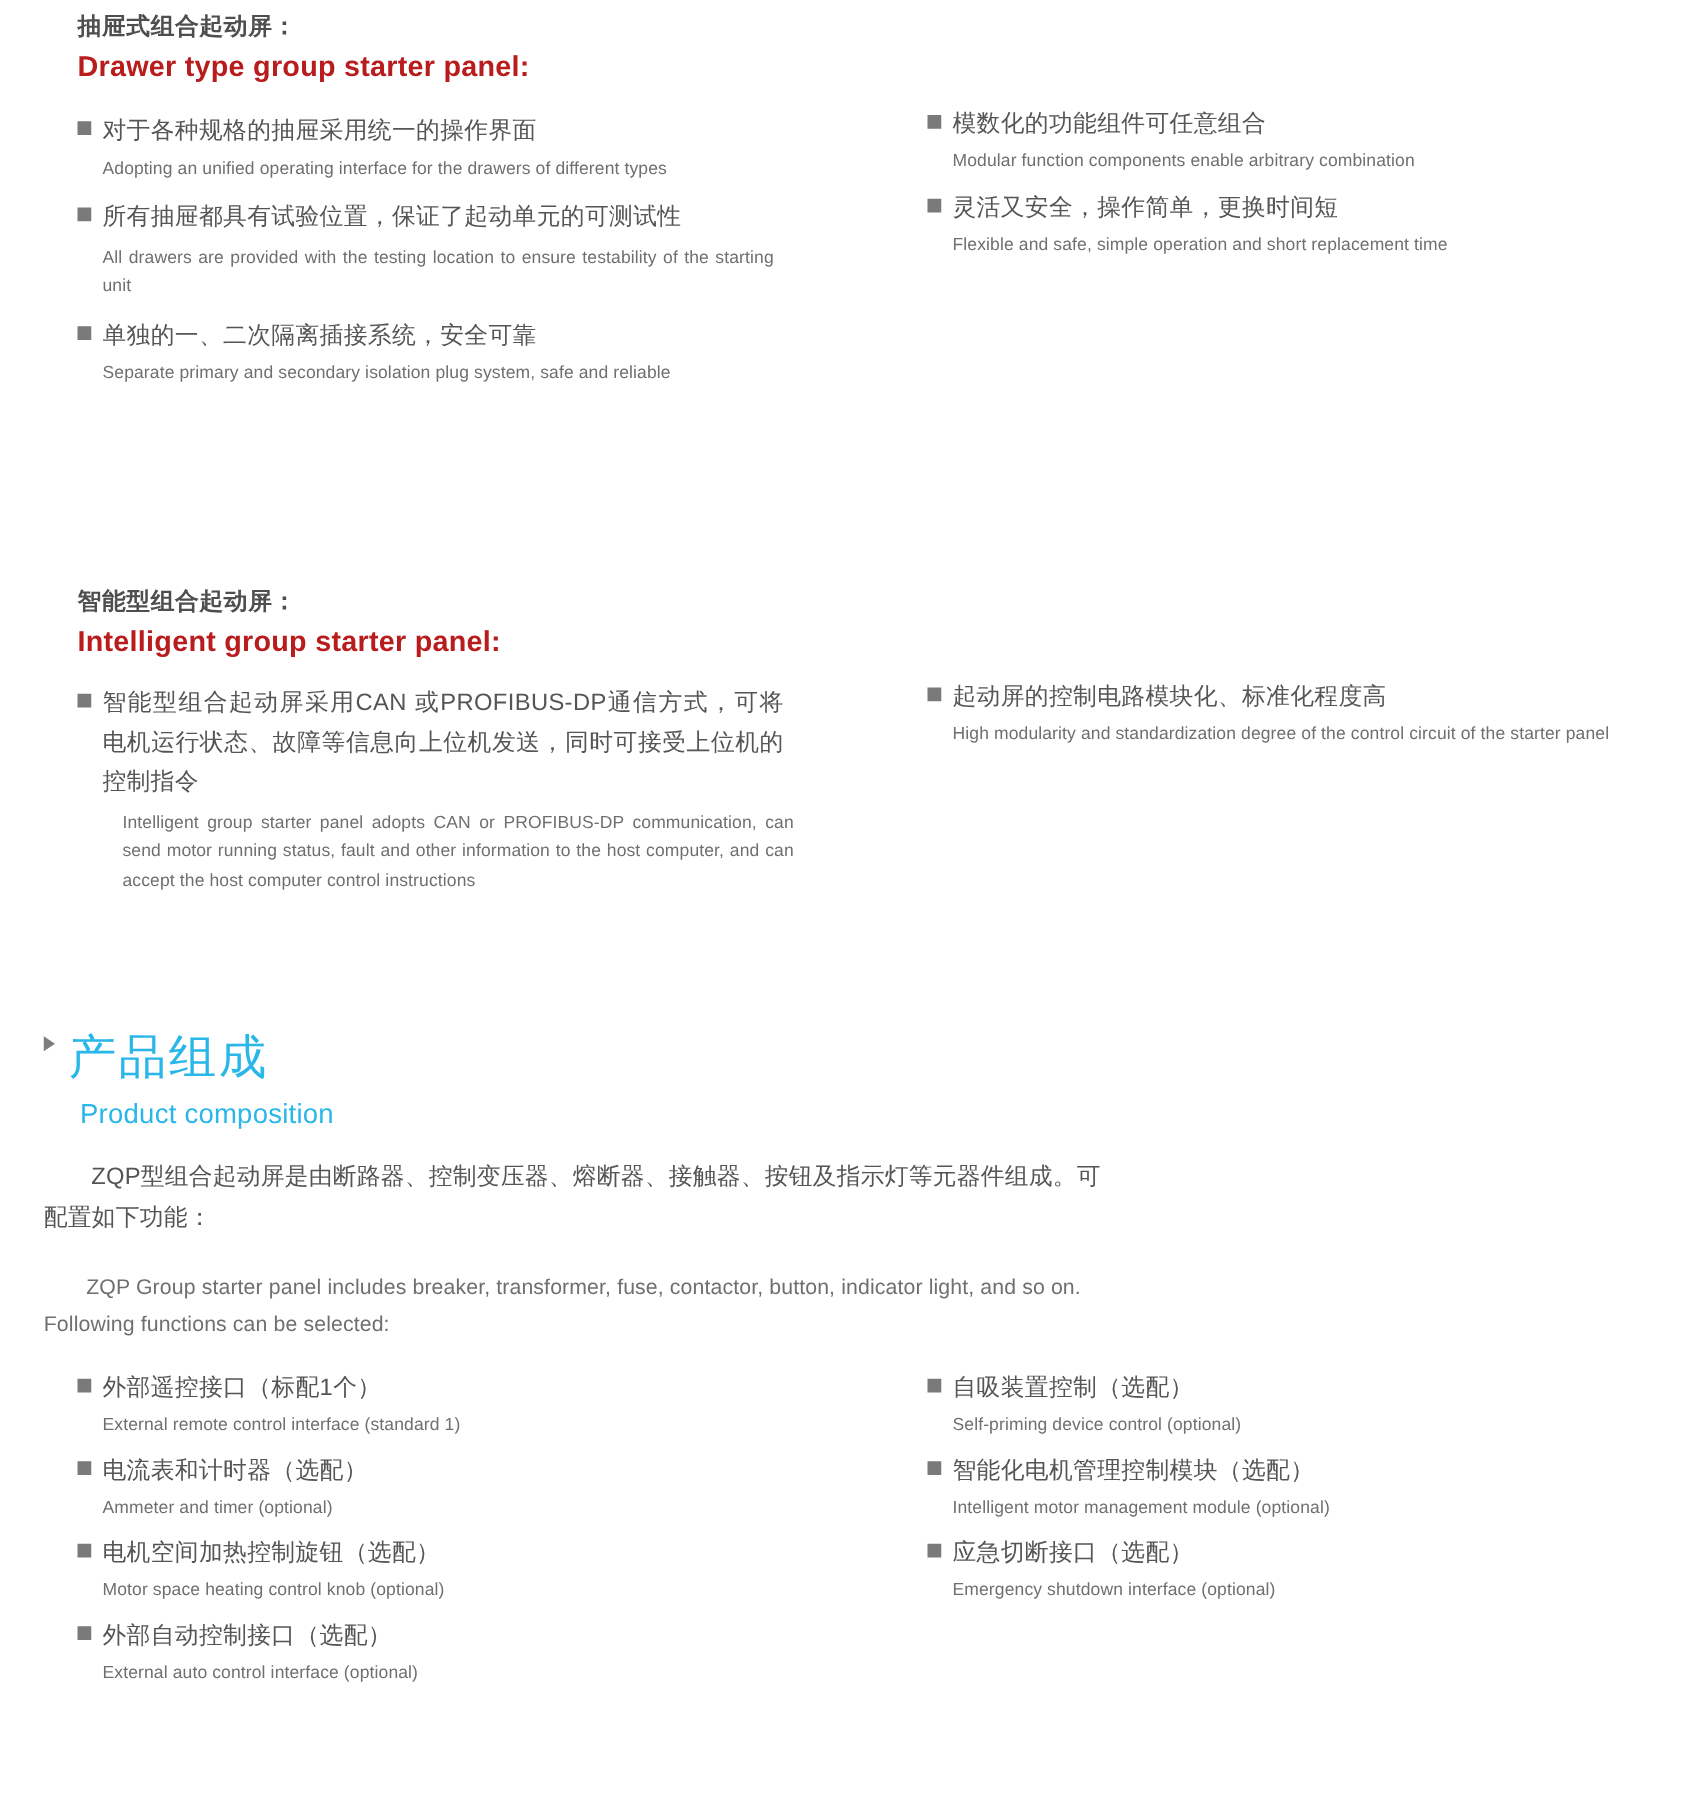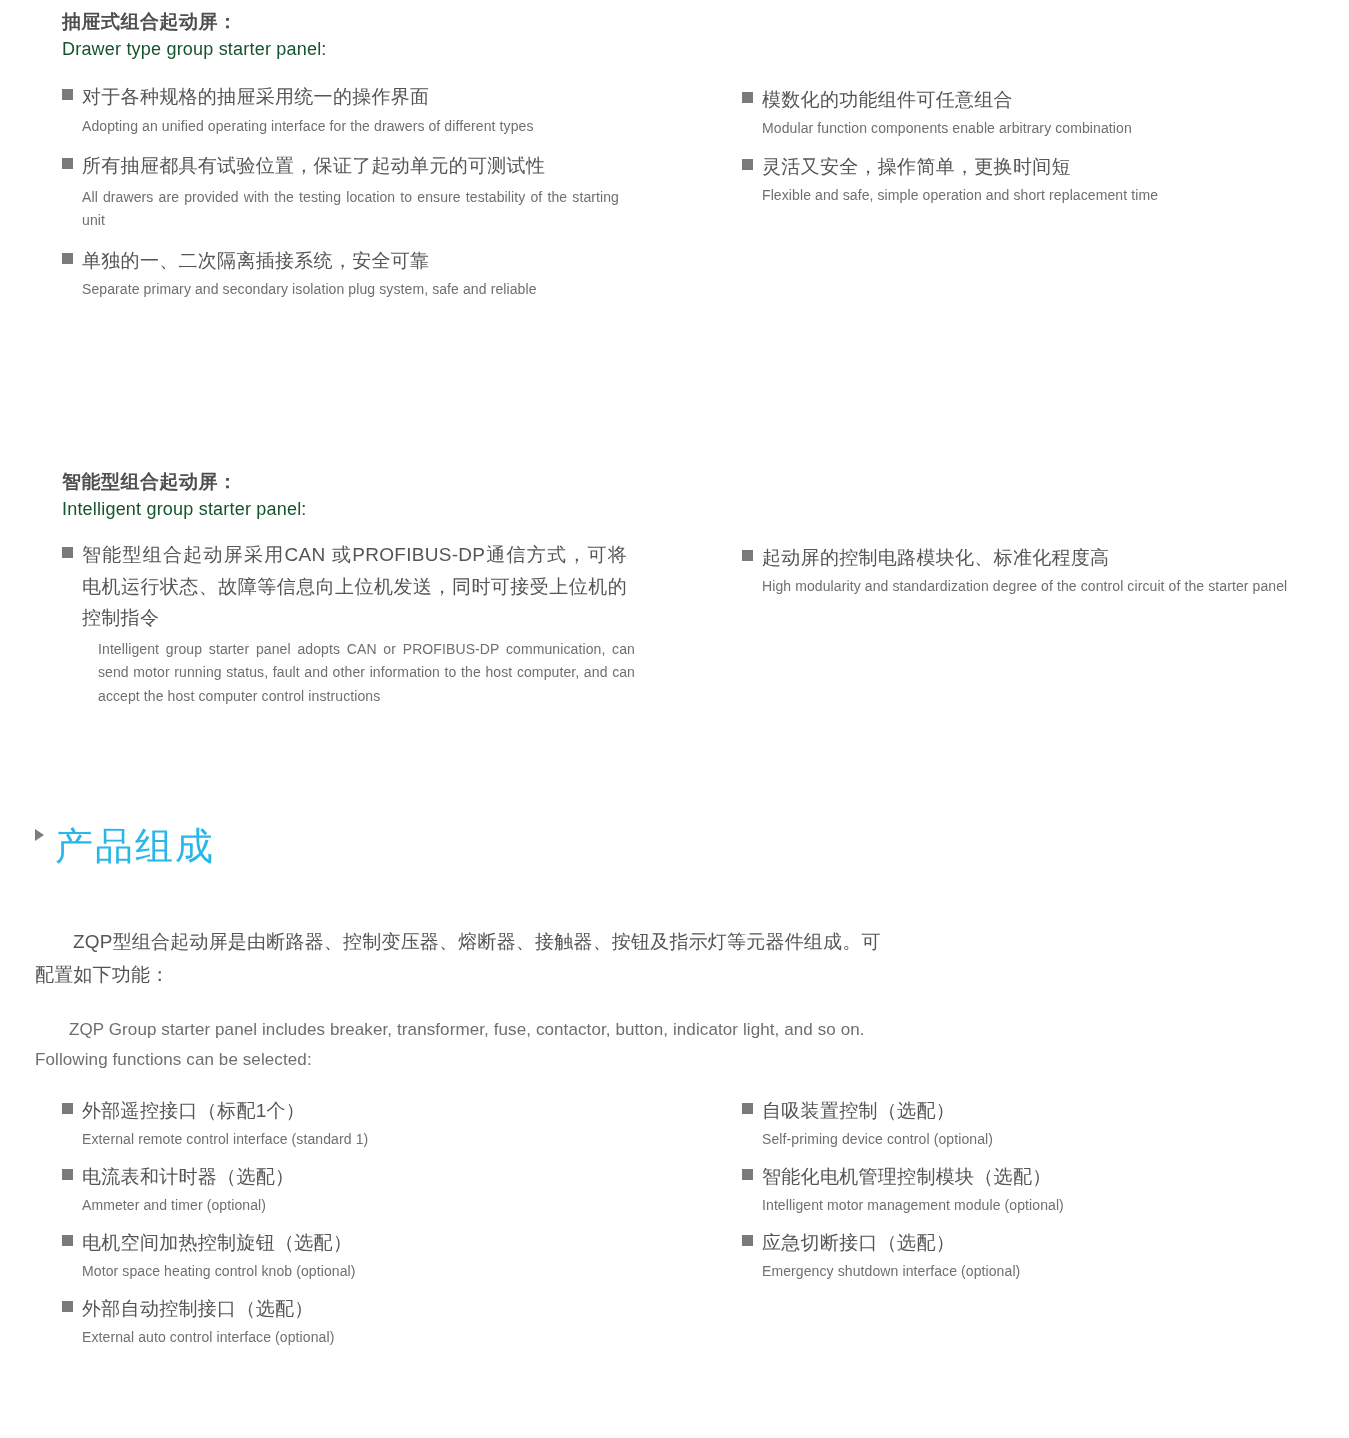--- a/index.html
+++ b/index.html
@@ -25,23 +25,23 @@
 
   
   .sec-title-cn {
     font-size: 19px;
     font-weight: bold;
     color: #4e4e4e;
     letter-spacing: 0.5px;
     line-height: 1.3;
   }
   .sec-title-en {
-    font-size: 18px;
-    color: #14532d;
-    font-weight: normal;
+    font-size: 23px;
+    color: #b91c1c;
+    font-weight: bold;
     line-height: 1.6;
     letter-spacing: 0.2px;
   }
 
   .bullet-block {
     margin-top: 12px;
   }
   .bullet-row {
     display: flex;
     align-items: flex-start;
@@ -207,20 +207,21 @@
       <span class="cn">起动屏的控制电路模块化、标准化程度高</span>
     </div>
     <div class="en just indent-en" style="margin-left:20px; margin-top:2px; width:545px;">High modularity and standardization degree of the control circuit of the starter panel</div>
   </div>
 
   <div class="prod-head">
     <div class="prod-head-row">
       <span class="tri"></span>
       <span class="prod-cn">产品组成</span>
     </div>
+    <div class="prod-en">Product composition</div>
   </div>
 
   <div style="position:absolute; left:35px; top:1015px; width:860px;">
     <div class="para-en indent">ZQP Group starter panel includes breaker, transformer, fuse, contactor, button, indicator light, and so on. Following functions can be selected:</div>
   </div>
   <div style="position:absolute; left:35px; top:925px; width:860px;">
     <div class="para indent">ZQP型组合起动屏是由断路器、控制变压器、熔断器、接触器、按钮及指示灯等元器件组成。可配置如下功能：</div>
   </div>
 
   <div class="col-left" style="top:1095px;">

